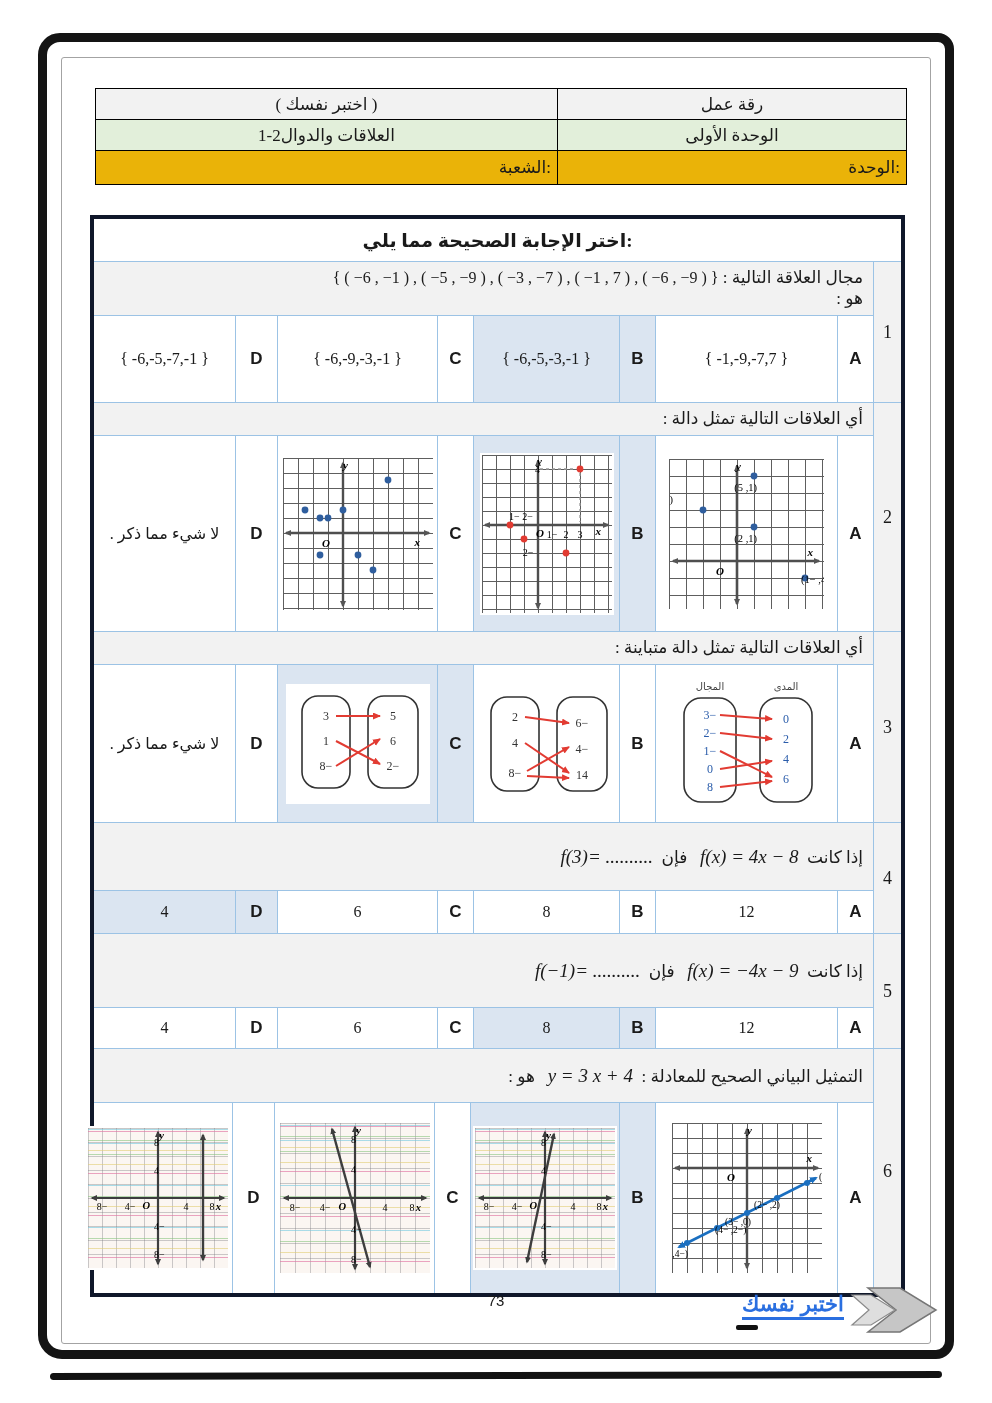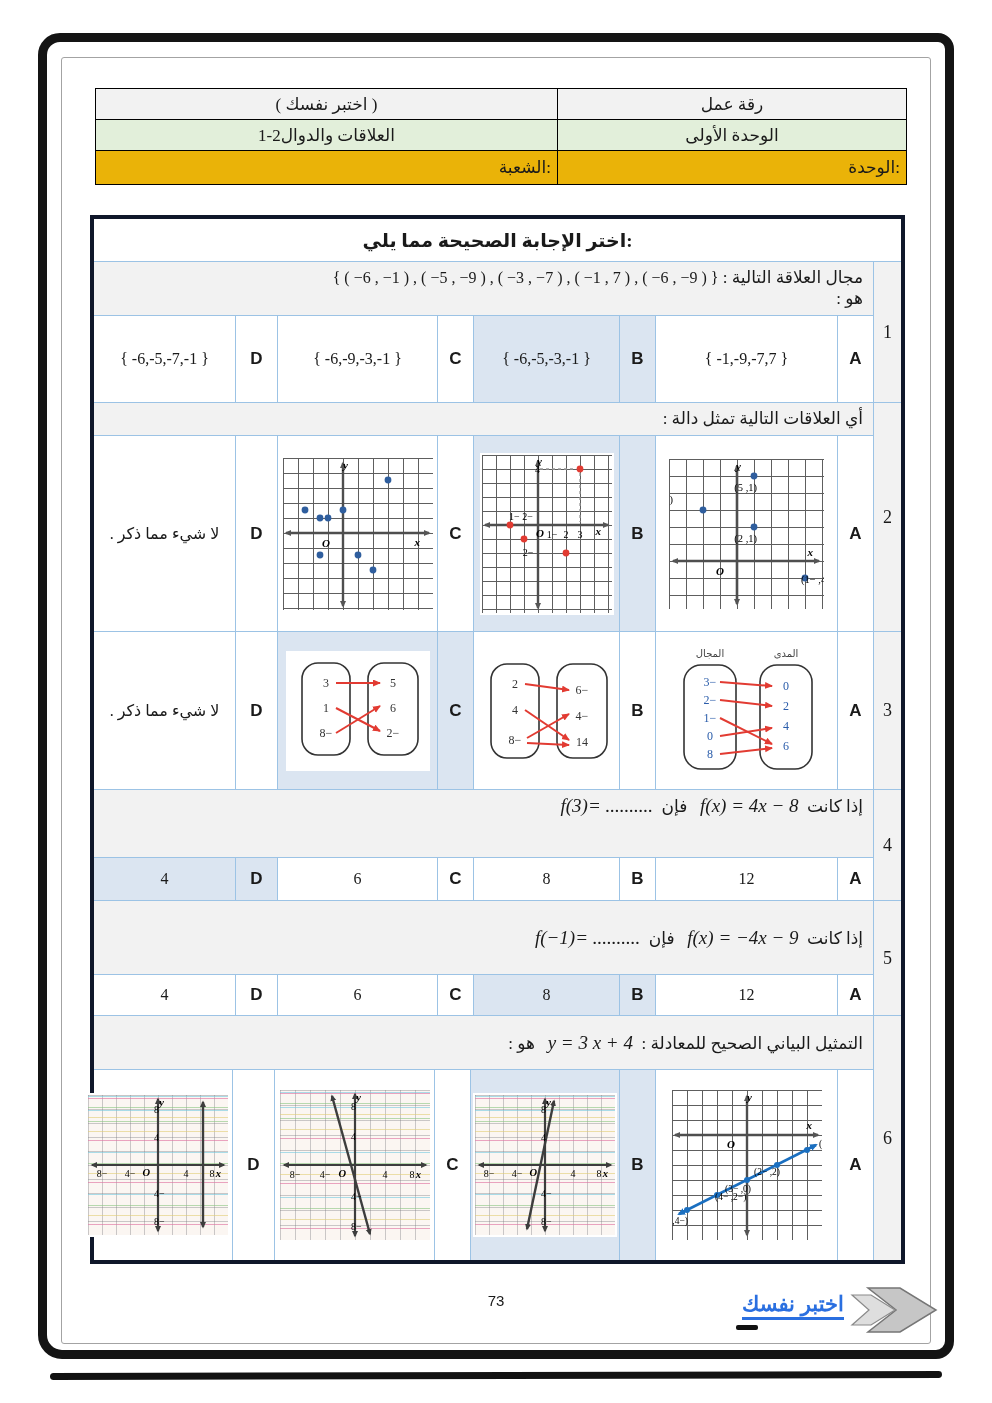--- a/index.html
+++ b/index.html
@@ -236,20 +236,21 @@
         </div>
         <div class="letter lD">D</div>
         <div class="ans aD">لا شيء مما ذكر .</div>
       </div>
     </div>
   </div>
 
   <div class="qblock">
     <div class="qnum">3</div>
     <div class="qcontent">
+      <div class="qtext" style="height:33px">أي العلاقات التالية تمثل دالة متباينة :</div>
       <div class="answers" style="height:157px">
         <div class="letter lA">A</div>
         <div class="ans aA">
           <svg width="150" height="132">
             <defs>
                 <marker id="ma" markerWidth="9" markerHeight="8" refX="7" refY="3.5" orient="auto" markerUnits="userSpaceOnUse">
                   <path d="M0,0L8,3.5L0,7Z" fill="#e23b32"></path>
                 </marker>
               </defs>
             <text x="38" y="12" font-size="10" text-anchor="middle" fill="#444">المجال</text>
@@ -319,21 +320,21 @@
         </div>
         <div class="letter lD">D</div>
         <div class="ans aD">لا شيء مما ذكر .</div>
       </div>
     </div>
   </div>
 
   <div class="qblock">
     <div class="qnum">4</div>
     <div class="qcontent">
-      <div class="qtext" style="height:68px;display:flex;align-items:flex-start">
+      <div class="qtext" style="height:68px;display:flex;align-items:center">
         <div>
           <span>إذا كانت</span>&nbsp;
           <span class="fml">f(x) = 4x − 8</span>&nbsp;&nbsp;
           <span>فإن</span>&nbsp;
           <span class="fml">f(3)= ..........</span>
         </div>
       </div>
       <div class="answers" style="height:42px">
         <div class="letter lA">A</div>
         <div class="ans aA">12</div>

